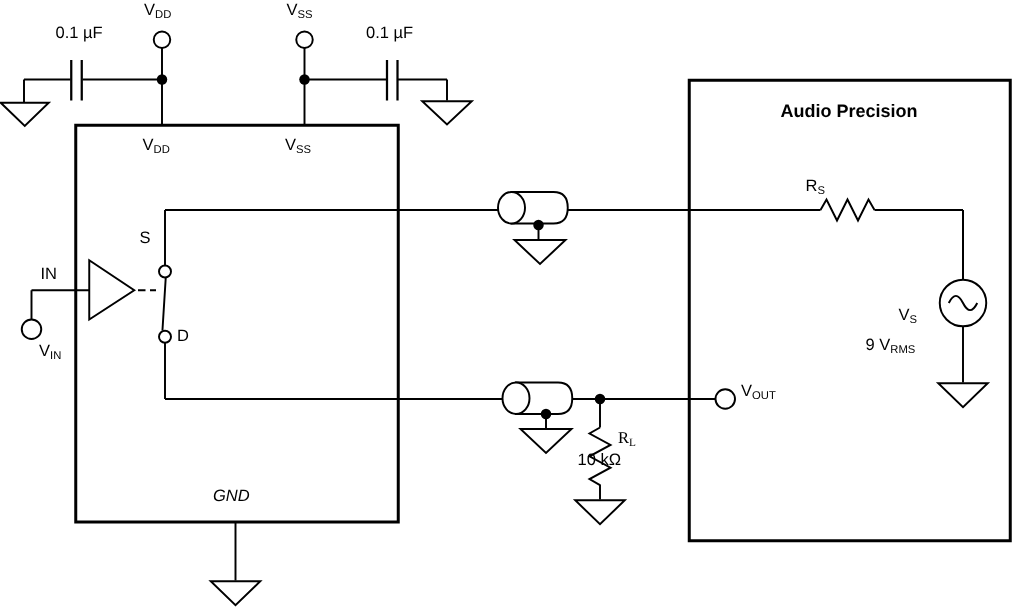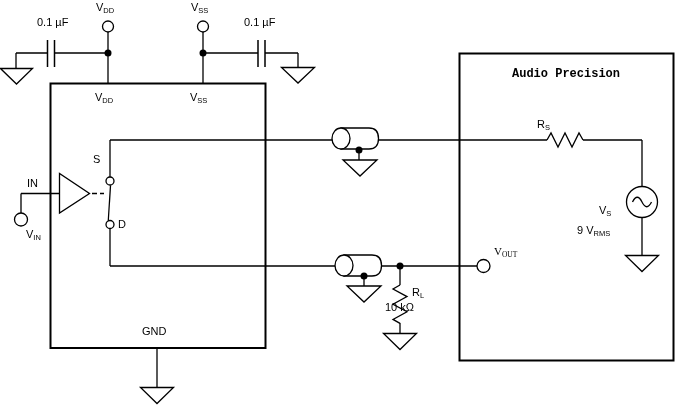--- a/index.html
+++ b/index.html
@@ -20,21 +20,20 @@
     color:#000000;
   }
   .lbl .sub{
     font-size:7.5px;
     vertical-align:-2px;
   }
   .lbl.title{
     font-size:12px;
     font-weight:bold;
     text-align:center;
-    font-family:Liberation Mono, monospace;
   }
 </style>
 </head>
 <body>
 
 <div class="canvas">
 
   <svg width="677" height="405" viewBox="0 0 677 405">
     <g fill="none" stroke="#000000" stroke-width="1.3">
 
@@ -173,39 +172,39 @@
   <div class="lbl" style="left:27px;top:177px;">IN</div>
 
   <div class="lbl" style="left:26px;top:228px;">
     <span>V</span><span class="sub">IN</span>
   </div>
 
   <div class="lbl" style="left:93px;top:153px;">S</div>
 
   <div class="lbl" style="left:118px;top:218px;">D</div>
 
-  <div class="lbl" style="left:142px;top:325px;">GND</div>
+  <div class="lbl" style="left:142px;top:325px;font-style:italic;">GND</div>
 
   <div class="lbl title" style="left:459px;top:68px;width:214px;">Audio Precision</div>
 
   <div class="lbl" style="left:537px;top:118px;">
     <span>R</span><span class="sub">S</span>
   </div>
 
   <div class="lbl" style="left:599px;top:204px;text-align:right;">
     <span>V</span><span class="sub">S</span>
   </div>
 
   <div class="lbl" style="left:577px;top:224px;">
     <span>9 V</span><span class="sub">RMS</span>
   </div>
 
-  <div class="lbl" style="left:494px;top:245px;font-family:Liberation Serif, serif;">
+  <div class="lbl" style="left:494px;top:255px;">
     <span>V</span><span class="sub">OUT</span>
   </div>
 
-  <div class="lbl" style="left:412px;top:286px;">
+  <div class="lbl" style="left:412px;top:286px;font-family:Liberation Serif, serif;">
     <span>R</span><span class="sub">L</span>
   </div>
 
   <div class="lbl" style="left:385px;top:301px;">10 kΩ</div>
 
 </div>
 
 </body></html>

